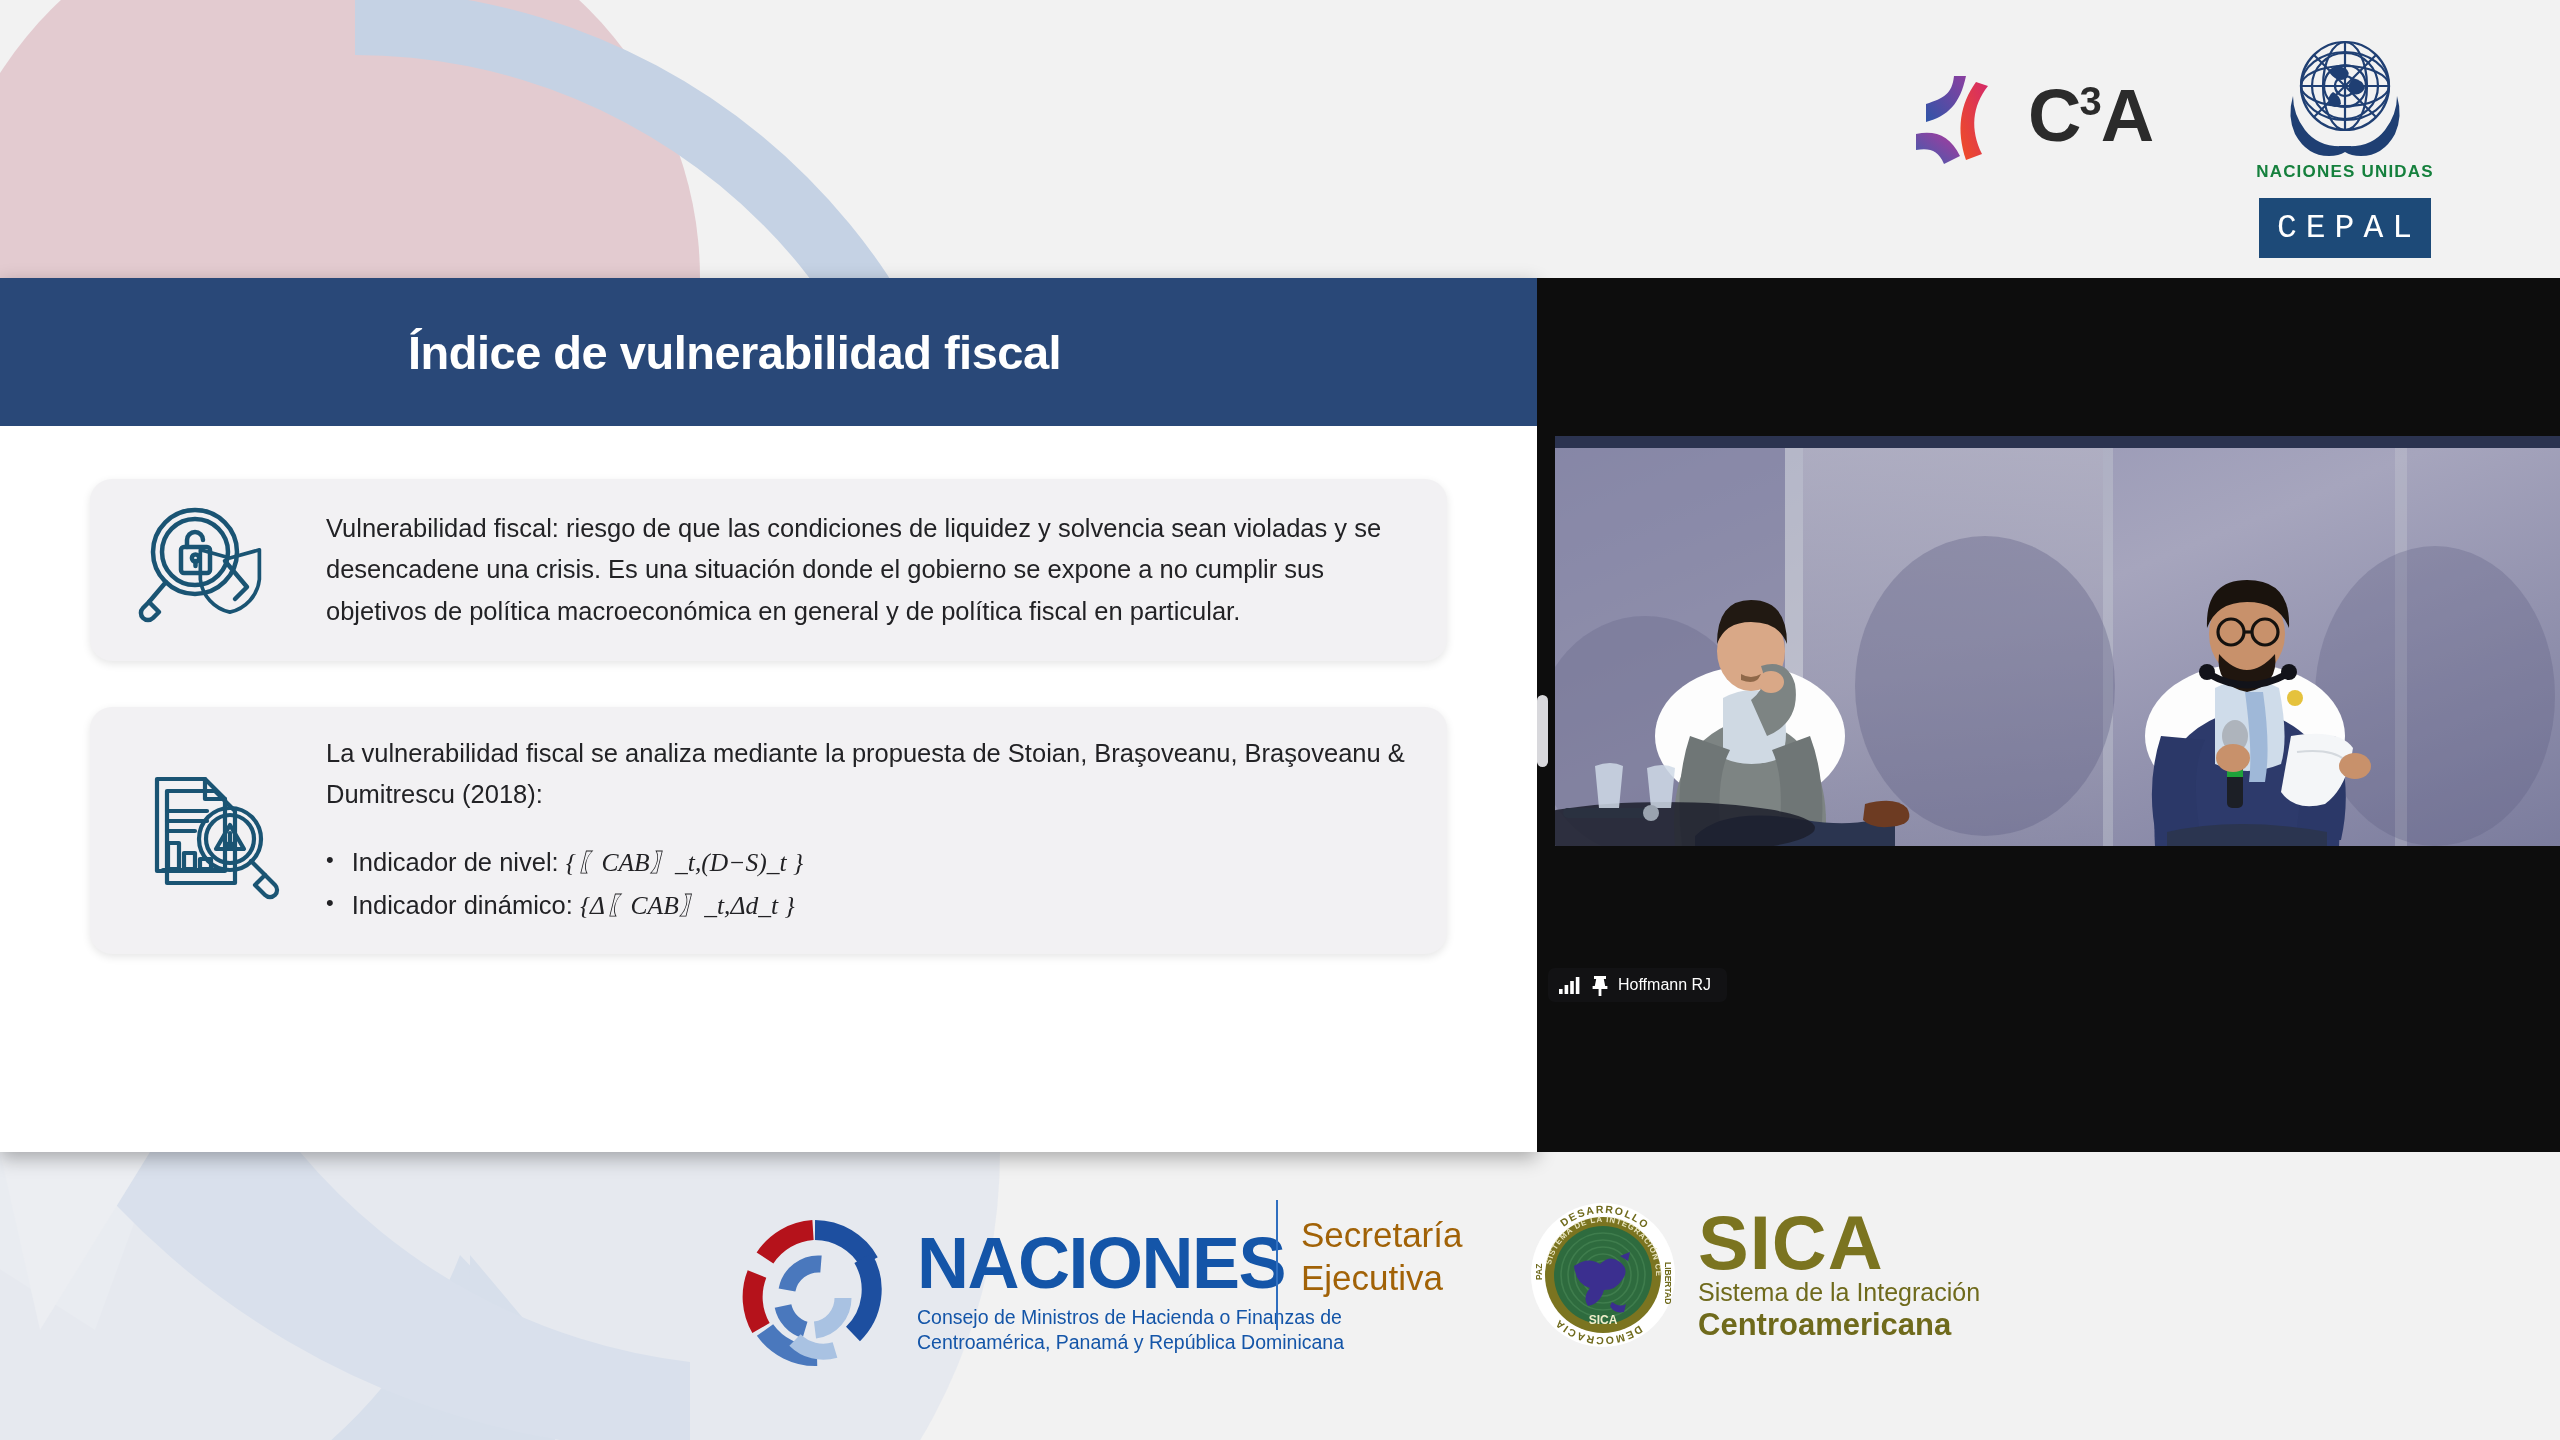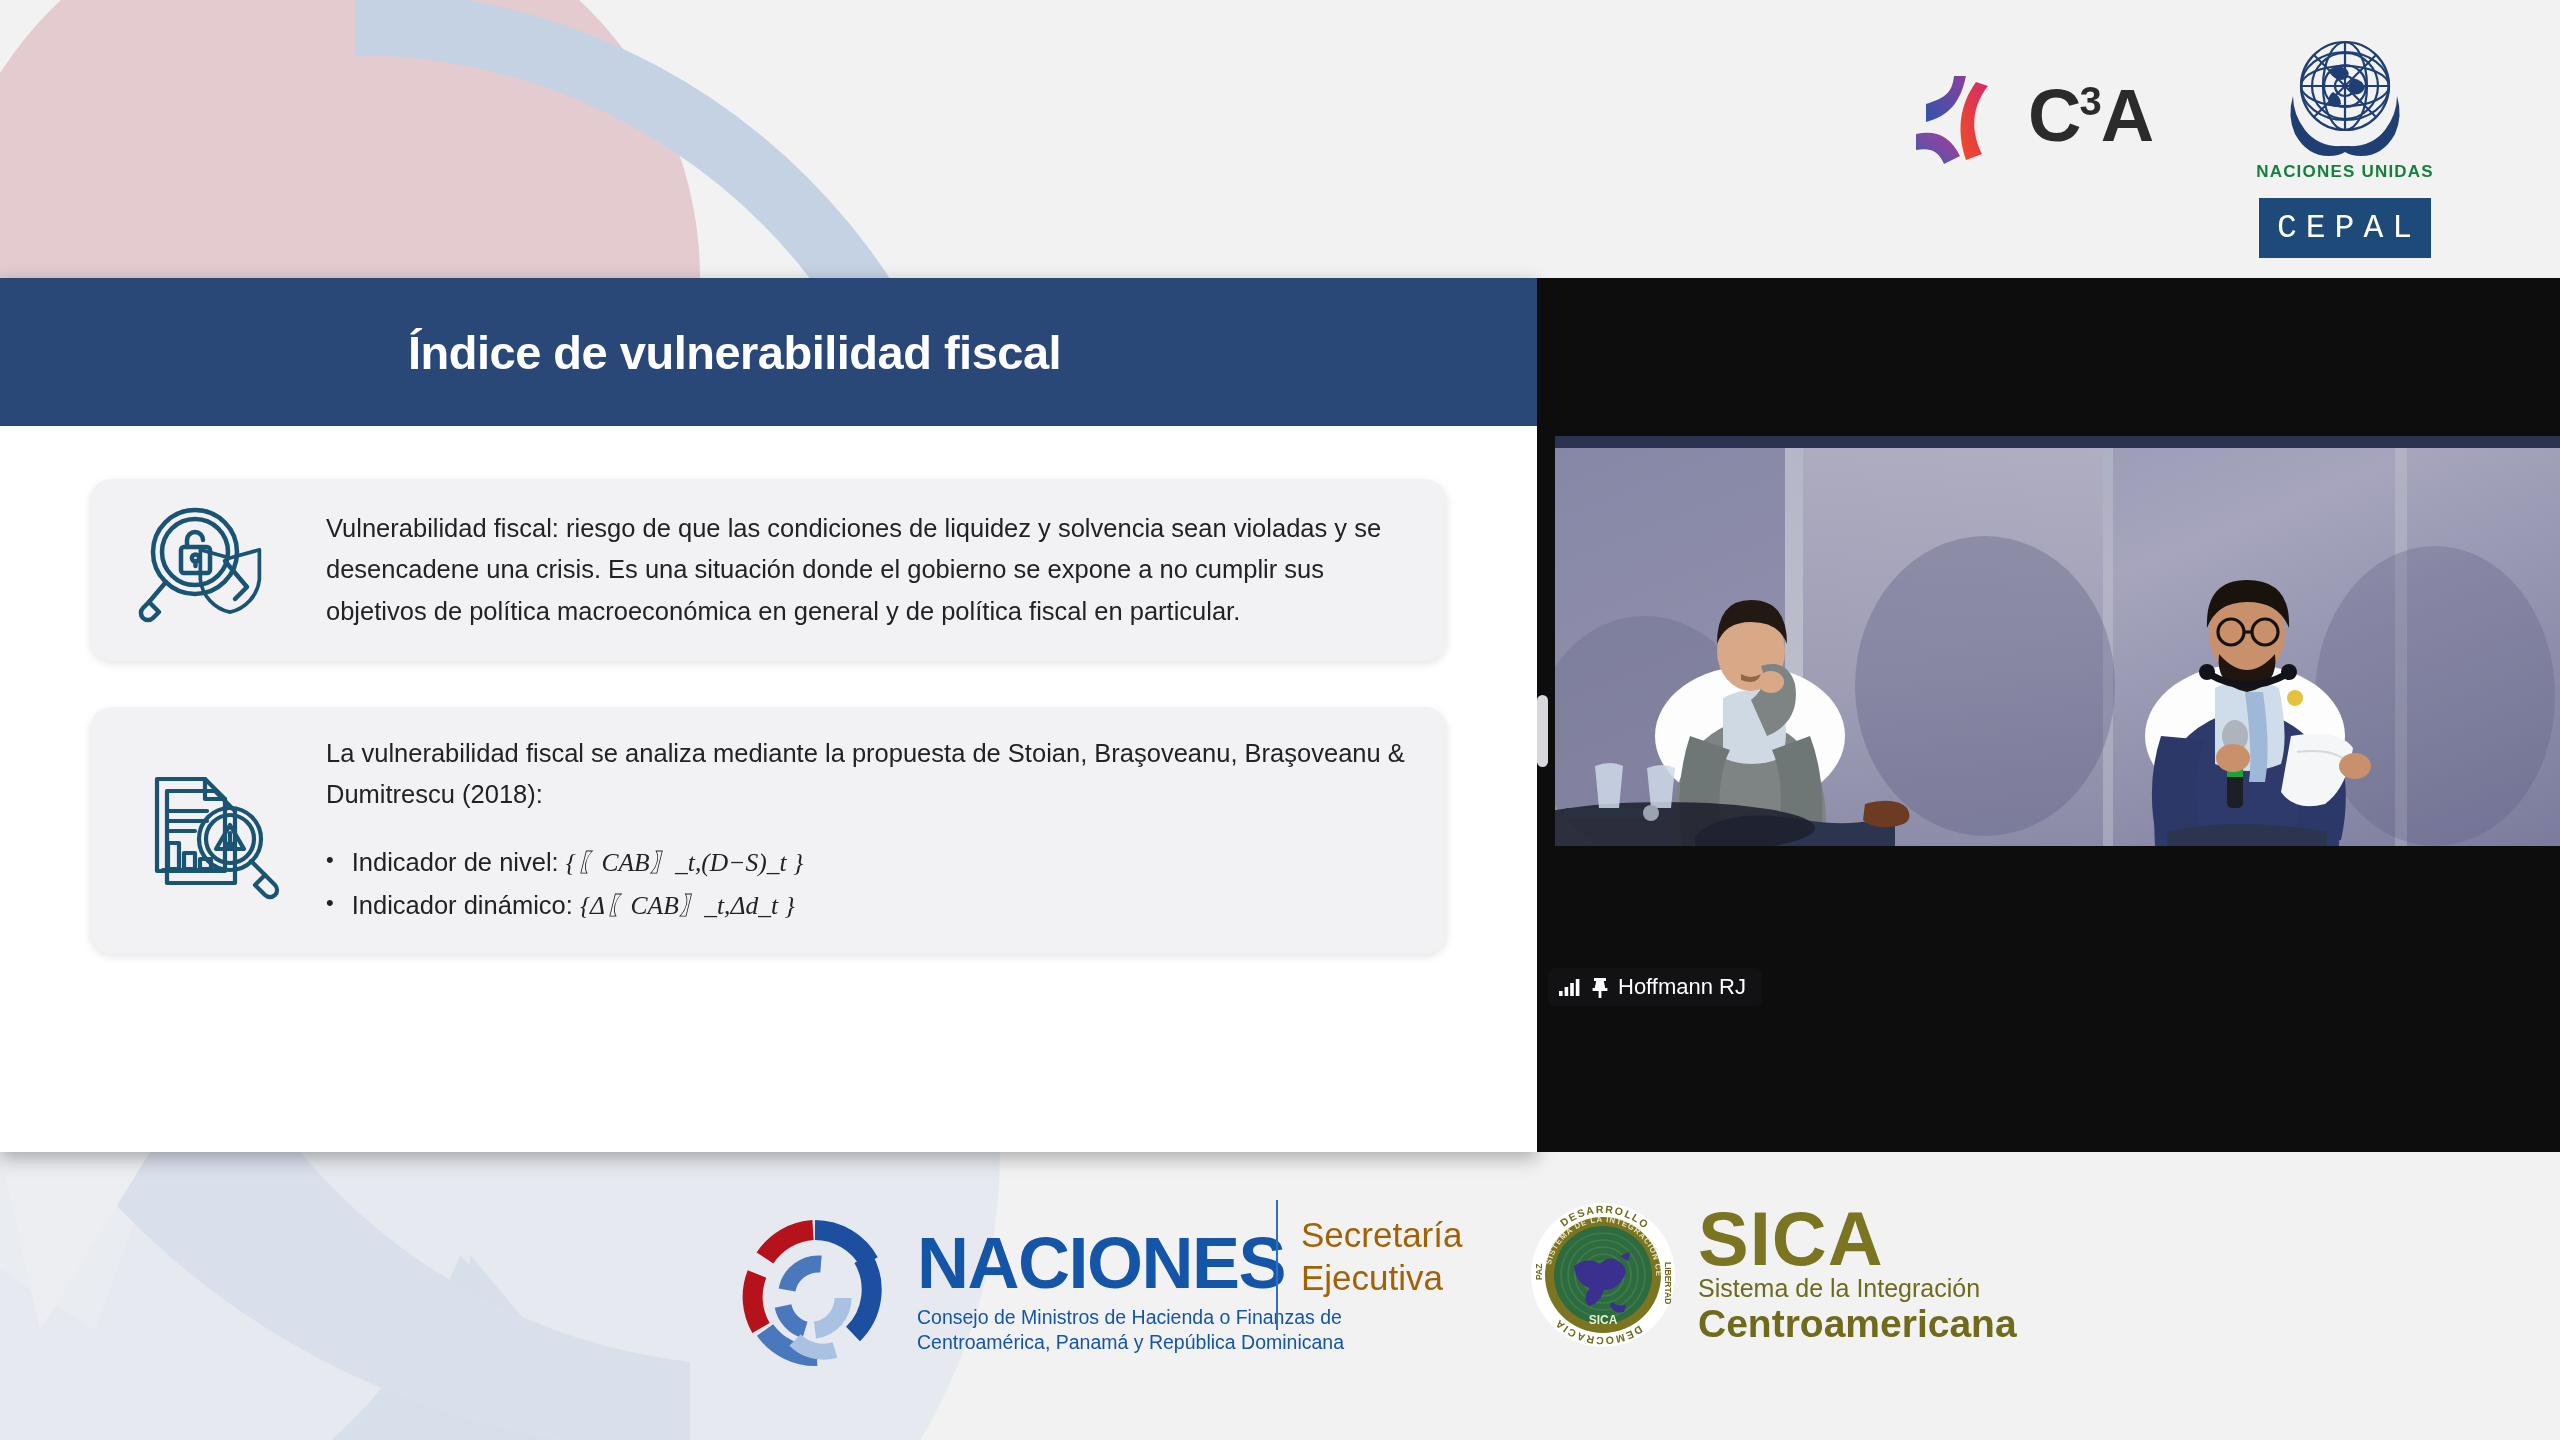--- a/index.html
+++ b/index.html
@@ -89,21 +89,21 @@
   #video-feed {
     position:absolute; left:18px; top:158px; width:1005px; height:410px;
     overflow:hidden;
   }
   #name-badge {
     position:absolute; left:1548px; top:968px; z-index:6;
     display:flex; align-items:center; gap:9px;
     background:rgba(20,20,22,0.80); border-radius:7px;
     padding:6px 16px 6px 10px;
   }
-  #name-badge .label { color:#ffffff; font-size:22px; }
+  #name-badge .label { color:#ffffff; font-size:16px; }
 
   
   #bottom-logos {
     position:absolute; left:0; top:1152px; width:2560px; height:288px;
     z-index:3;
   }
   .cosefin-wrap {
     position:absolute; left:735px; top:60px; display:flex; align-items:center; gap:22px;
   }
   .cosefin-text { display:flex; flex-direction:column; }
@@ -124,21 +124,21 @@
   }
   .sica-wrap {
     position:absolute; left:1528px; top:48px; display:flex; align-items:center; gap:20px;
   }
   .sica-text { display:flex; flex-direction:column; }
   .sica-name {
     font-size:76px; font-weight:bold; color:#7b7420;
     letter-spacing:1px; line-height:0.92;
   }
   .sica-sub1 { font-size:25px; color:#6f6a1c; line-height:1.18; }
-  .sica-sub2 { font-size:39px; font-weight:bold; color:#6f6a1c; line-height:1.1; }
+  .sica-sub2 { font-size:31px; font-weight:bold; color:#6f6a1c; line-height:1.1; }
 </style>
 </head>
 <body>
 
 <div id="bg-deco">
   <svg width="2560" height="1440" viewBox="0 0 2560 1440">
 
     <path d="M -60 278 A 380 380 0 0 1 700 278 Z" fill="#e3cbd0"></path>
 
     <path d="M 355 0 L 355 -10 A 640 640 0 0 1 995 630 L 930 630 A 575 575 0 0 0 355 55 Z" fill="#c5d2e4"></path>

